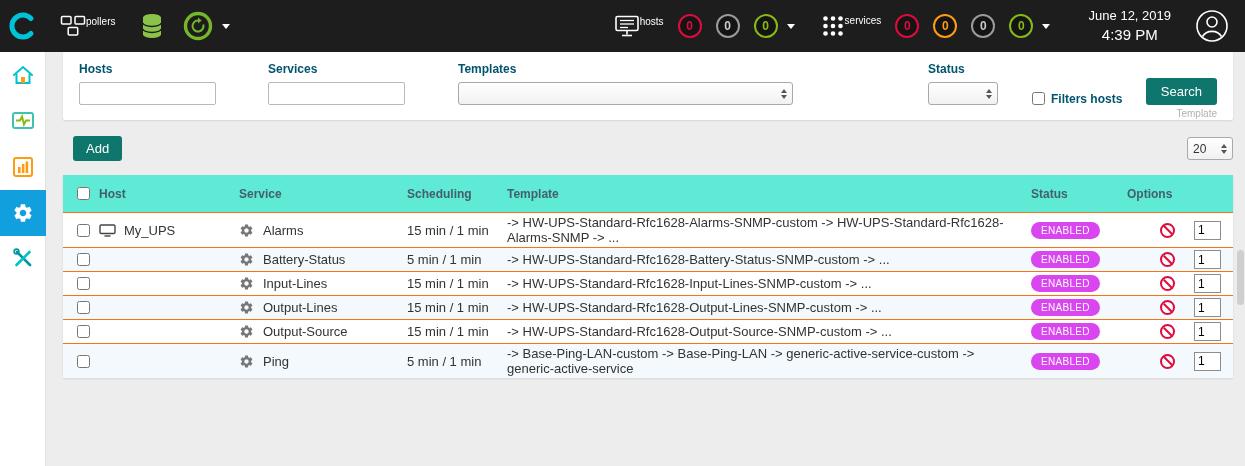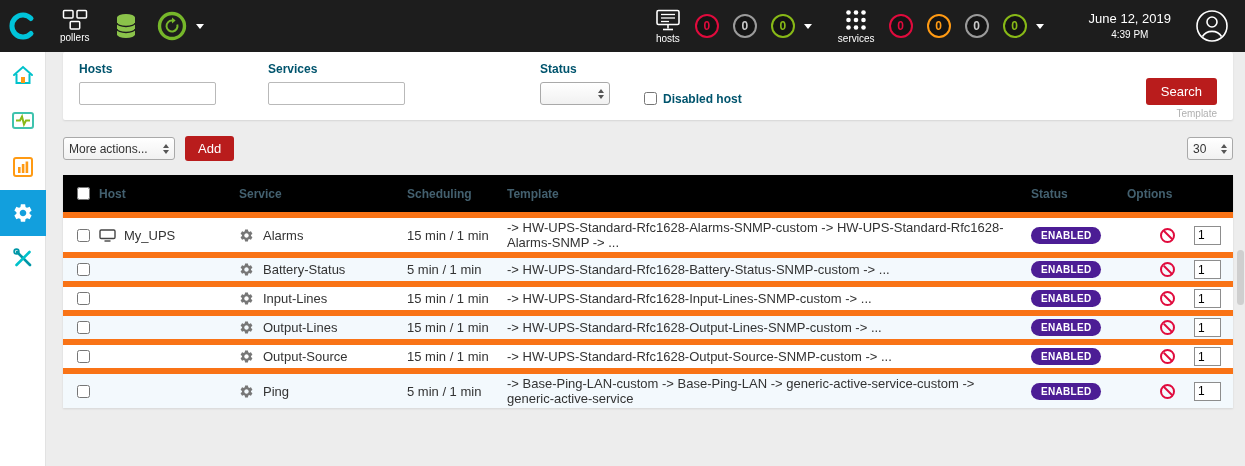--- a/index.html
+++ b/index.html
@@ -12,41 +12,41 @@
     position: relative;
   }
 
   
   .topbar {
     height: 52px; background: #1d1d1d;
     display: flex; align-items: center;
     padding-right: 16px;
   }
   .logo-box { width: 46px; height: 52px; display: flex; align-items: center; justify-content: center; }
-  .tb-item { display: flex; flex-direction: column; align-items: center; margin-left: 14px; }
+  .tb-item { display: flex; flex-direction: row; align-items: flex-start; margin-left: 14px; }
   .tb-label { font-size: 10px; color: #fff; margin-top: 1px; }
   .tb-ico { display: flex; align-items: center; justify-content: center; }
   .db-ico { margin-left: 26px; }
   .health-ico { margin-left: 20px; }
   .chev { width: 0; height: 0; border-left: 4px solid transparent; border-right: 4px solid transparent; border-top: 5px solid #fff; margin-left: 9px; }
   .sp-big { flex: 10; } .sp-small { flex: 1; }
   .tb-group { display: flex; align-items: center; }
   .counter {
     width: 24px; height: 24px; border-radius: 50%;
     border: 2px solid #888; margin-left: 14px;
     display: flex; align-items: center; justify-content: center;
     font-size: 12px; font-weight: bold; background: #141414;
   }
   .c-red    { border-color: #e00b3d; color: #e00b3d; }
   .c-orange { border-color: #ff9a13; color: #ff9a13; }
   .c-gray   { border-color: #9b9b9b; color: #c9c9c9; }
   .c-green  { border-color: #88b917; color: #88b917; }
   .svc-group { margin-left: 26px; }
   .datetime { color: #fff; line-height: 1.35; font-size: 13px; text-align: center; }
-  .datetime .time { font-size: 10px; }
+  .datetime .time { font-size: 15px; }
   .user-ico { margin-left: 24px; display: flex; }
 
   
   .body-row { display: flex; height: 414px; }
   .sidebar { width: 46px; background: #fff; border-right: 1px solid #e2e2e2; display: flex; flex-direction: column; }
   .side-item { width: 46px; height: 46px; display: flex; align-items: center; justify-content: center; cursor: pointer; }
   .side-item.active { background: #129fdd; }
   .main { flex: 1; padding: 0 12px 0 17px; overflow: hidden; }
 
   
@@ -71,45 +71,45 @@
     height: 23px; display: flex; align-items: center; justify-content: space-between;
     padding: 0 5px; font-size: 12px; cursor: pointer; color: #333;
   }
   .sel-text { overflow: hidden; white-space: nowrap; }
   .updown { display: flex; flex-direction: column; align-items: center; gap: 2px; margin-left: 6px; }
   .updown i { display: block; width: 0; height: 0; border-left: 3.5px solid transparent; border-right: 3.5px solid transparent; }
   .updown .up { border-bottom: 4px solid #555; }
   .updown .down { border-top: 4px solid #555; }
   .w335 { width: 335px; } .w70 { width: 70px; } .w112 { width: 112px; } .w46 { width: 46px; }
   .chk-wrap { display: flex; align-items: center; gap: 3px; margin-left: 30px; margin-top: 27px; font-size: 12px; font-weight: bold; color: #00546d; white-space: nowrap; cursor: pointer; }
-  .btn { background: #b91c1c; color: #fff; border: none; border-radius: 3px; font-size: 13px; padding: 6px 15px; cursor: pointer; font-family: "Liberation Sans", sans-serif; }
+  .btn { background: #0f766e; color: #fff; border: none; border-radius: 3px; font-size: 13px; padding: 6px 15px; cursor: pointer; font-family: "Liberation Sans", sans-serif; }
   .search-btn { margin-left: auto; margin-top: 16px; }
   .fcaption { position: absolute; right: 16px; bottom: 1px; font-size: 10px; color: #b0b0b0; }
 
   
   .actions-row { display: flex; align-items: center; margin-top: 16px; }
   .add-btn { margin-left: 10px; padding: 5px 13px; }
   .flex-sp { flex: 1; }
 
   
   .tcard { background: #fff; margin-top: 14px; box-shadow: 0 1px 2px rgba(0,0,0,.10); }
   table { width: 100%; border-collapse: collapse; font-size: 13px; color: #333; table-layout: fixed; }
-  thead tr { background: #000000; }
+  thead tr { background: #5eead4; }
   th { font-size: 12px; color: #43606f; font-weight: bold; text-align: left; padding: 9px 6px; }
   th.center, td.center { }
-  td { padding: 2px 6px; border-top: 6px solid #f97316; }
+  td { padding: 2px 6px; border-top: 1px solid #f97316; }
   tbody tr:nth-child(even) { background: #f3f9fd; }
   .c-check { width: 30px; padding-left: 10px; }
   .col-host { width: 140px; } .col-svc { width: 168px; } .col-sched { width: 100px; }
   .col-status { width: 96px; } .col-opt { width: 112px; }
   .hostwrap { display: flex; align-items: center; gap: 8px; }
   .svcwrap { display: flex; align-items: flex-end; gap: 9px; }
   .badge {
-    display: inline-block; background: #4c1d95; color: #fff;
-    font-size: 10px; font-weight: bold; letter-spacing: .3px;
+    display: inline-block; background: #d946ef; color: #fff;
+    font-size: 10px; font-weight: normal; letter-spacing: .3px;
     padding: 3px 10px; border-radius: 10px;
   }
   .c-opt-cell { text-align: right; padding-right: 12px; white-space: nowrap; }
   .no-entry { position: relative; width: 15px; height: 15px; border: 2px solid #e00b3d; border-radius: 50%; display: inline-block; vertical-align: middle; cursor: pointer; }
   .no-entry::before { content: ""; position: absolute; left: 50%; top: 50%; width: 2px; height: 12px; background: #e00b3d; transform: translate(-50%,-50%) rotate(-45deg); }
   .opt-in { width: 27px; height: 19px; border: 1px solid #8d8d8d; font-size: 12px; padding: 1px 3px; vertical-align: middle; margin-left: 15px; font-family: "Liberation Sans", sans-serif; }
   input[type="checkbox"] { width: 13px; height: 13px; cursor: pointer; }
 
   .vscroll { position: absolute; right: 1px; top: 250px; width: 7px; height: 55px; background: #cfcfcf; border-radius: 4px; }
 </style>
@@ -266,50 +266,53 @@
 
       <section class="fcard">
         <div class="fcol">
           <label class="flabel">Hosts</label>
           <input class="txt-input" value="" style="">
         </div>
         <div class="fcol services-col">
           <label class="flabel">Services</label>
           <input class="txt-input" value="" style="">
         </div>
+        <div class="fcol templates-col">
+          <label class="flabel">Templates</label>
+          <div class="select w335">
+            <span class="sel-text"></span>
+            <span class="updown">
+                <i class="up"></i>
+                <i class="down"></i>
+              </span>
+          </div>
+        </div>
         <div class="fcol status-col">
           <label class="flabel">Status</label>
           <div class="select w70">
             <span class="sel-text"></span>
             <span class="updown">
                 <i class="up"></i>
                 <i class="down"></i>
               </span>
           </div>
         </div>
         <label class="chk-wrap">
           <input type="checkbox" style="">
-          <span>Disabled host</span>
+          <span>Filters hosts</span>
         </label>
         <button class="btn search-btn">Search</button>
         <span class="fcaption">Template</span>
       </section>
 
       <div class="actions-row">
-        <div class="select w112">
-          <span class="sel-text">More actions...</span>
-          <span class="updown">
-              <i class="up"></i>
-              <i class="down"></i>
-            </span>
-        </div>
         <button class="btn add-btn">Add</button>
         <span class="flex-sp"></span>
         <div class="select w46">
-          <span class="sel-text">30</span>
+          <span class="sel-text">20</span>
           <span class="updown">
               <i class="up"></i>
               <i class="down"></i>
             </span>
         </div>
       </div>
 
       <section class="tcard">
         <table>
           <thead>

